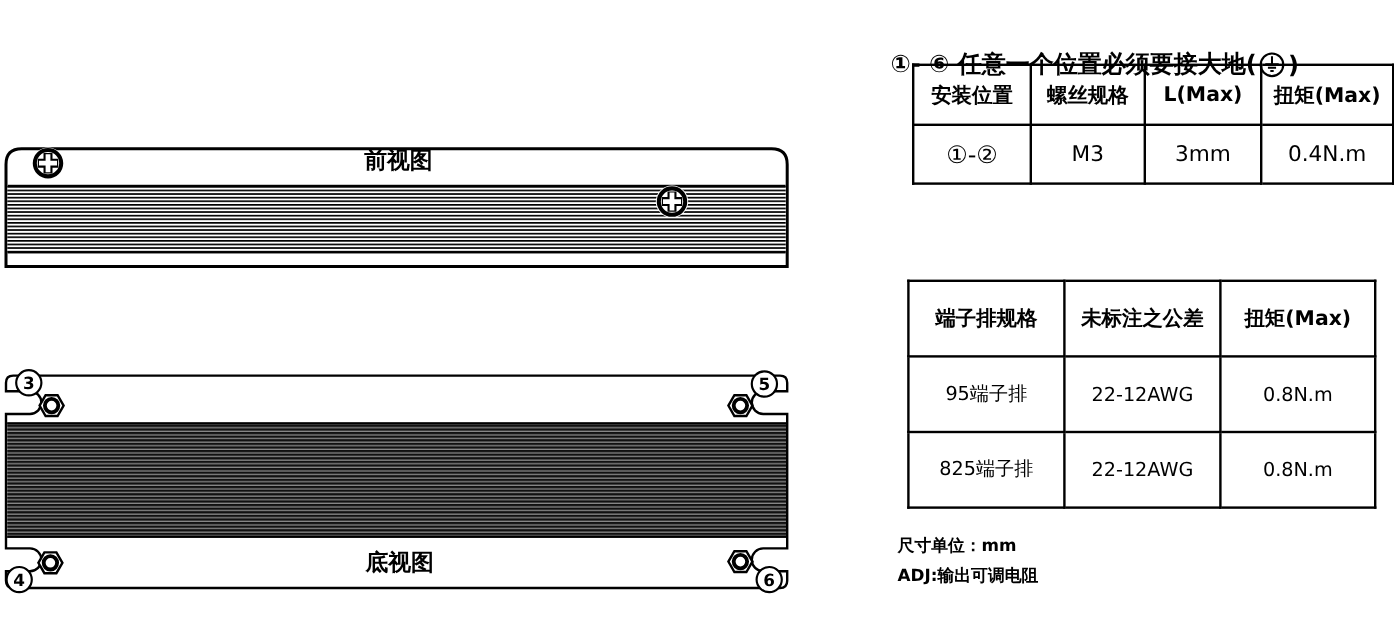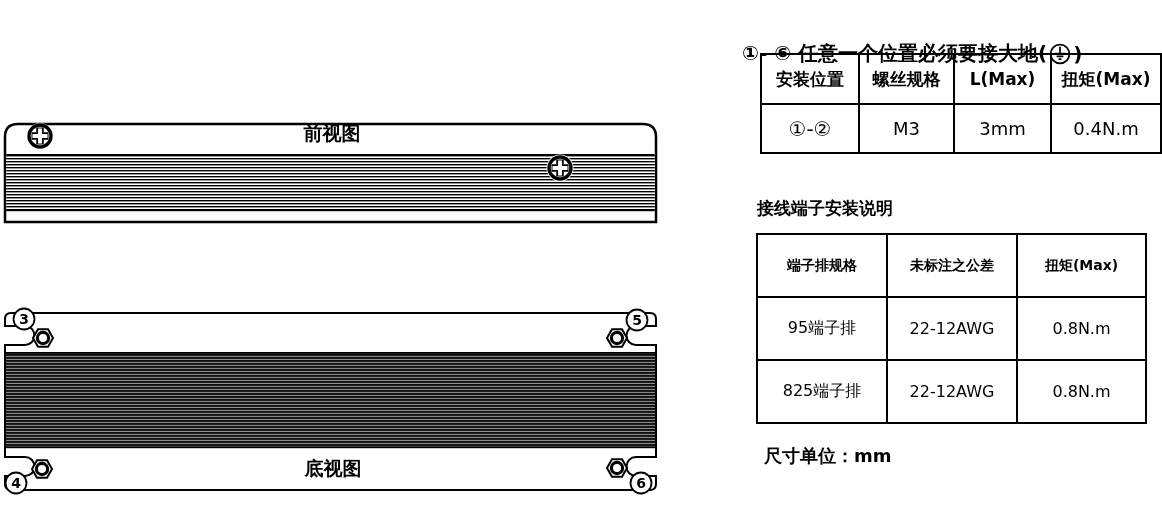--- a/index.html
+++ b/index.html
@@ -17,28 +17,28 @@
   }
   .page-title .gicon{display:inline-block;width:22px;height:22px;margin:0 1px;}
 
   table{border-collapse:collapse;position:absolute;table-layout:fixed;}
   td,th{border:2px solid #000;text-align:center;vertical-align:middle;padding:0;}
   .t1{left:760px;top:53px;width:400px;}
   .t1 th{font-size:17px;font-weight:bold;height:48px;}
   .t1 td{font-size:18px;height:47px;}
   .t1 .circ-cell{font-size:20px;}
   .t2{left:756px;top:233px;width:389px;}
-  .t2 th{font-size:14px;font-weight:bold;height:61px;}
+  .t2 th{font-size:17px;font-weight:bold;height:61px;}
   .t2 td{font-size:16px;height:61px;}
 
   .section-title{
     position:absolute;left:757px;top:197px;font-size:17px;font-weight:bold;
   }
   .notes{
-    position:absolute;left:764px;top:443px;font-size:18px;font-weight:bold;line-height:25px;
+    position:absolute;left:748px;top:443px;font-size:14px;font-weight:bold;line-height:25px;
   }
 </style>
 </head>
 <body>
 
 <div class="canvas">
 
   <svg style="left:0;top:110px;" width="668" height="120" viewBox="0 0 668 120">
     <defs>
       <pattern id="fstripe" width="4" height="3" patternUnits="userSpaceOnUse">
@@ -141,21 +141,20 @@
     </tr>
     <tr>
       <td class="circ-cell">①-②</td>
       <td>M3</td>
       <td>3mm</td>
       <td>0.4N.m</td>
     </tr>
   </tbody>
     </table>
 
-  <div class="section-title">接线端子安装说明</div>
 
   <table class="t2">
     <colgroup>
         <col style="width:130px">
         <col style="width:130px">
         <col style="width:129px">
       </colgroup>
     <tbody>
         <tr>
       <th>端子排规格</th>
@@ -170,15 +169,16 @@
     <tr>
       <td>825端子排</td>
       <td>22-12AWG</td>
       <td>0.8N.m</td>
     </tr>
   </tbody>
     </table>
 
   <div class="notes">
     <div>尺寸单位：mm</div>
+    <div>ADJ:输出可调电阻</div>
   </div>
 
 </div>
 
 </body></html>

